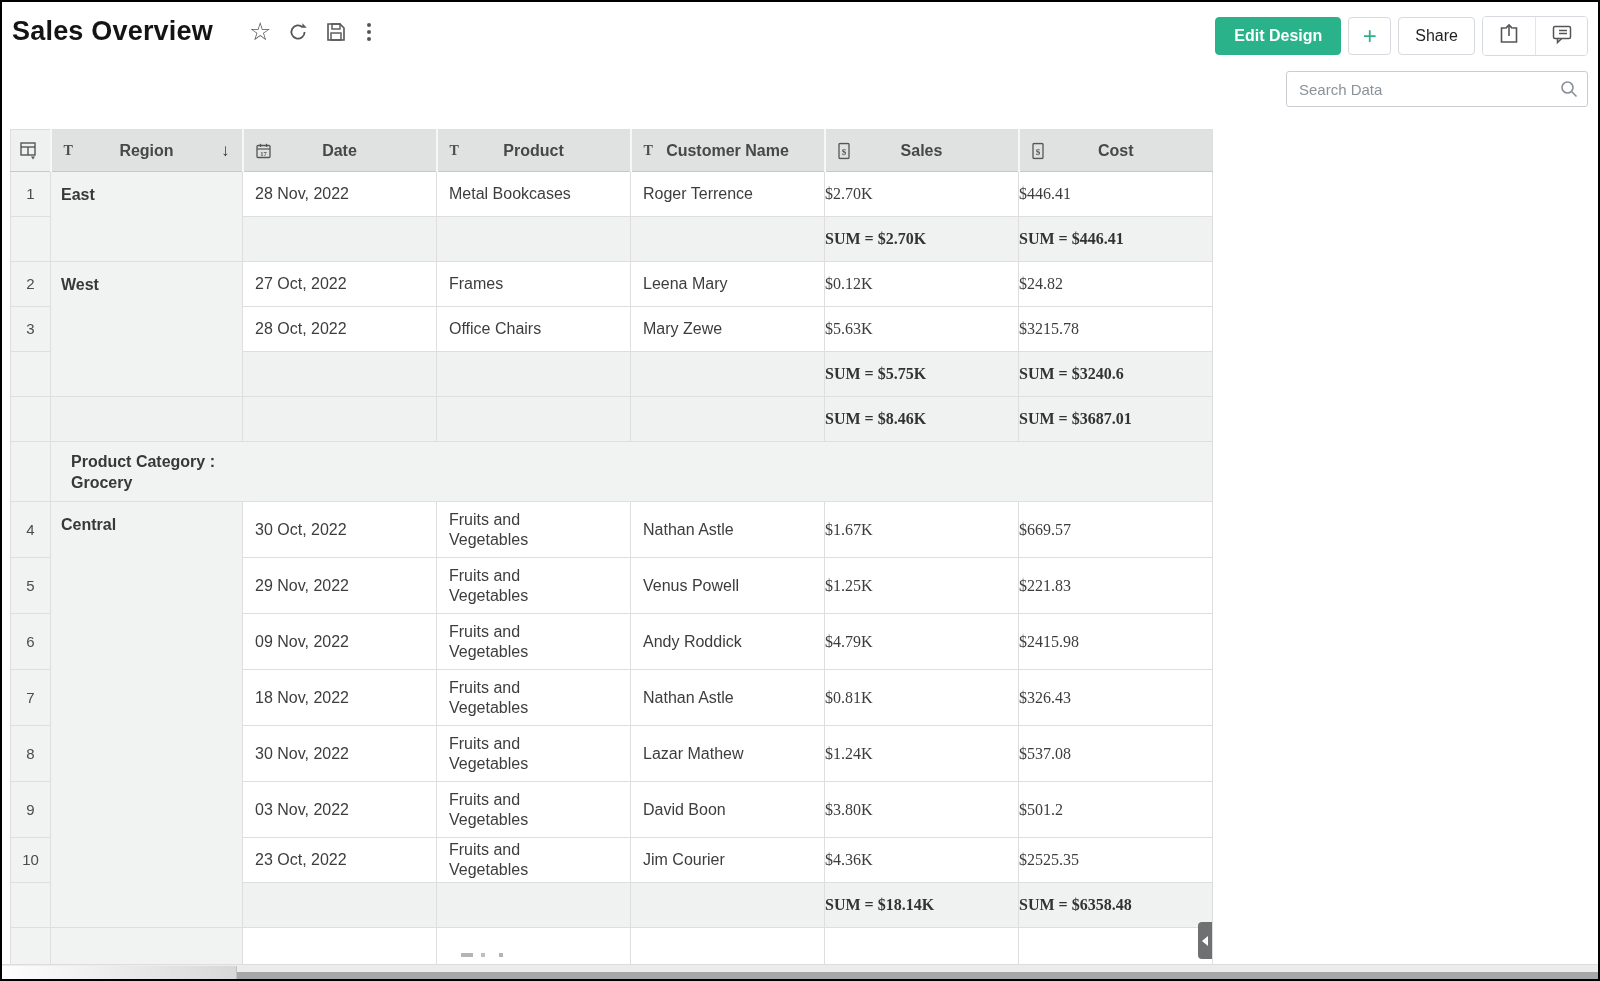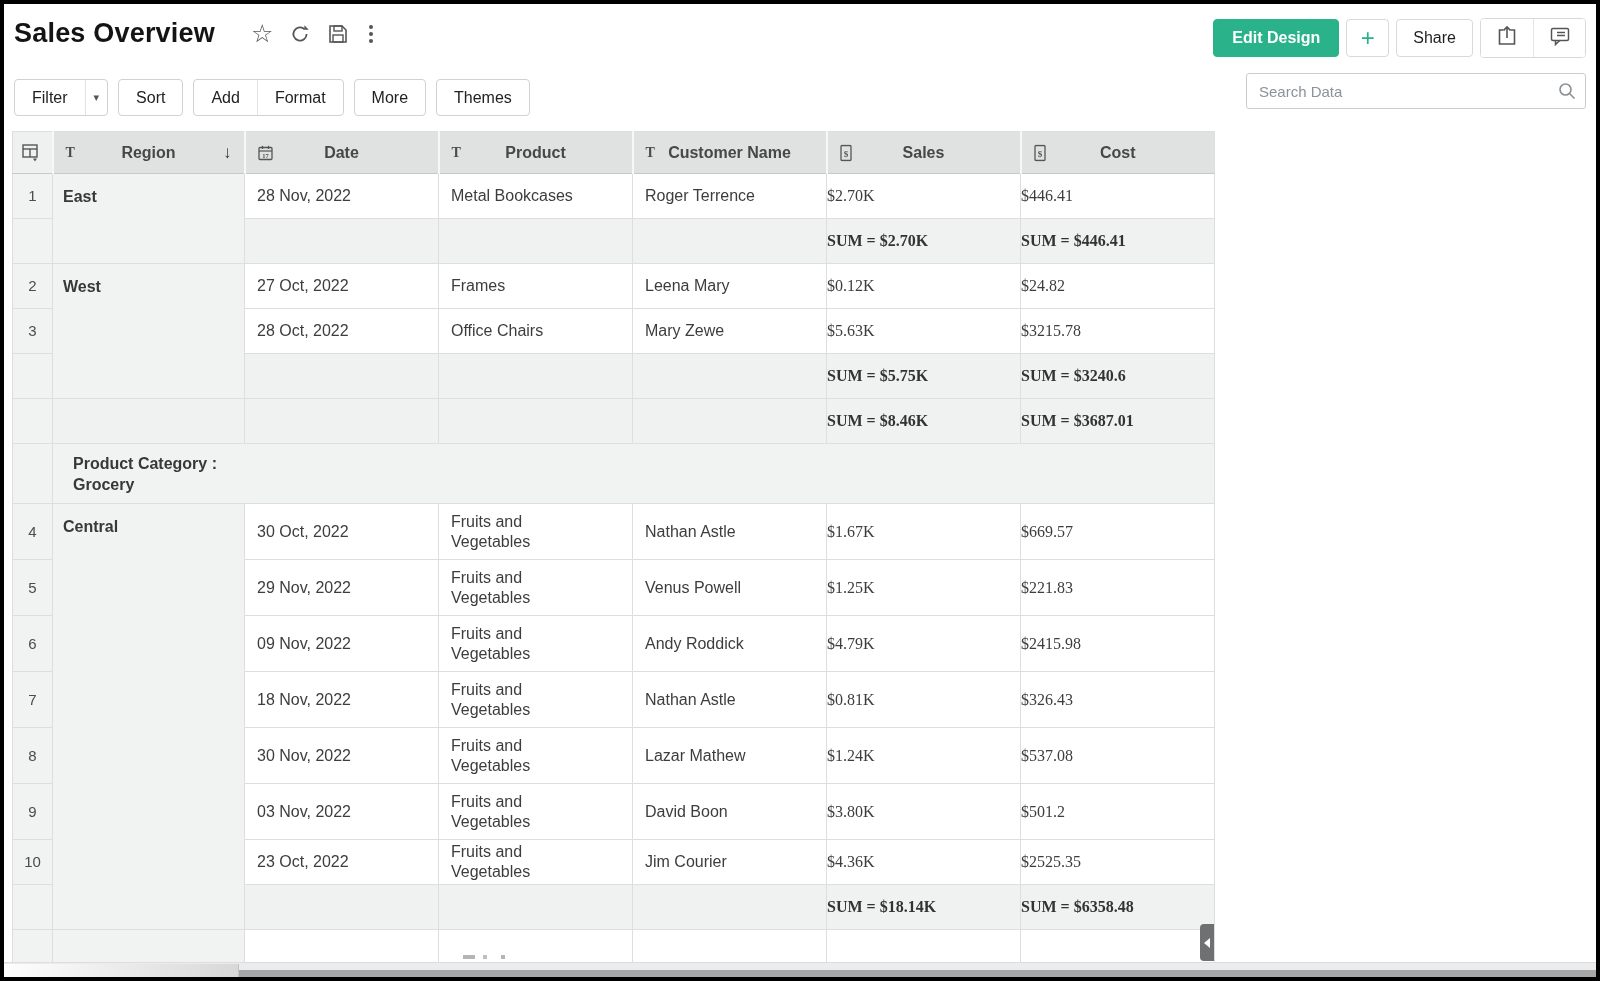--- a/index.html
+++ b/index.html
@@ -1,18 +1,18 @@
 <!DOCTYPE html>
 <html><head>
 <meta charset="utf-8">
 <style>
   * { margin:0; padding:0; box-sizing:border-box; }
   body { background:#fff; font-family:"Liberation Sans","DejaVu Sans",sans-serif; }
   .frame { position:relative; width:1600px; height:981px; background:#fff;
-           border:4px solid #000000; overflow:hidden; }
+           border:2px solid #000000; overflow:hidden; }
 
   
   .title-row { position:absolute; left:10px; top:14px; display:flex; align-items:center; }
   .page-title { font-size:27px; font-weight:bold; color:#141414; letter-spacing:.2px; }
   .title-icons { display:flex; align-items:center; gap:16px; margin-left:36px; color:#555; }
   .t-icon { display:flex; align-items:center; justify-content:center; cursor:pointer; }
   .star-glyph { font-size:25px; color:#555; line-height:1; }
   .kebab { display:flex; flex-direction:column; gap:3px; padding:2px 4px; }
   .kebab i { width:4px; height:4px; border-radius:50%; background:#555; }
 
@@ -20,21 +20,21 @@
   .btn { height:38px; display:inline-flex; align-items:center; justify-content:center;
          background:#fff; border:1px solid #d6dade; border-radius:4px; font-size:16px;
          color:#1f1f1f; cursor:pointer; padding:0 16px; }
   .btn-primary { background:#2ab38a; border-color:#2ab38a; color:#fff; font-weight:bold;
                  padding:0 18px; font-size:16px; }
   .btn-plus { width:43px; padding:0; color:#2ab38a; font-size:24px; font-weight:400; }
   .btn-group { display:flex; border:1px solid #d6dade; border-radius:4px; overflow:hidden; }
   .btn-group .btn { border:none; border-radius:0; width:52px; padding:0; }
   .btn-group .btn + .btn { border-left:1px solid #e3e6e9; }
 
-  .search-wrap { position:absolute; top:69px; right:10px; width:340px; height:36px; }
+  .search-wrap { position:absolute; top:69px; right:10px; width:302px; height:36px; }
   .search-input { width:100%; height:100%; border:1px solid #c9cdd2; border-radius:3px;
                   padding:0 36px 0 12px; font-size:15px; color:#333;
                   font-family:"Liberation Sans","DejaVu Sans",sans-serif; }
   .search-input::placeholder { color:#8d9298; }
   .search-icon { position:absolute; right:9px; top:8px; }
 
   
   .toolbar { position:absolute; left:10px; top:75px; display:flex; gap:10px; }
   .tb-btn, .tb-group { height:37px; background:#fff; border:1px solid #cfd2d6; border-radius:4px;
             display:flex; align-items:center; font-size:16px; color:#222; cursor:pointer; }
@@ -155,35 +155,20 @@
   <div class="search-wrap">
     <input class="search-input" type="text" placeholder="Search Data" style="">
     <span class="search-icon">
       <svg width="20" height="20" viewBox="0 0 20 20" fill="none" stroke="#8a8f94" stroke-width="1.6">
         <circle cx="8.5" cy="8.5" r="5.5"></circle>
         <line x1="12.8" y1="12.8" x2="17.5" y2="17.5"></line>
       </svg>
     </span>
   </div>
 
-  <div class="toolbar">
-    <div class="tb-group">
-      <span class="seg">Filter</span>
-      <span class="seg" style="padding:0 8px;">
-        <span class="caret">▾</span>
-      </span>
-    </div>
-    <div class="tb-btn">Sort</div>
-    <div class="tb-group">
-      <span class="seg">Add</span>
-      <span class="seg">Format</span>
-    </div>
-    <div class="tb-btn">More</div>
-    <div class="tb-btn">Themes</div>
-  </div>
 
   <div class="table-wrap">
     <table>
       <colgroup>
         <col style="width:40px">
           <col style="width:192px">
           <col style="width:194px">
         <col style="width:194px">
           <col style="width:194px">
           <col style="width:194px">

